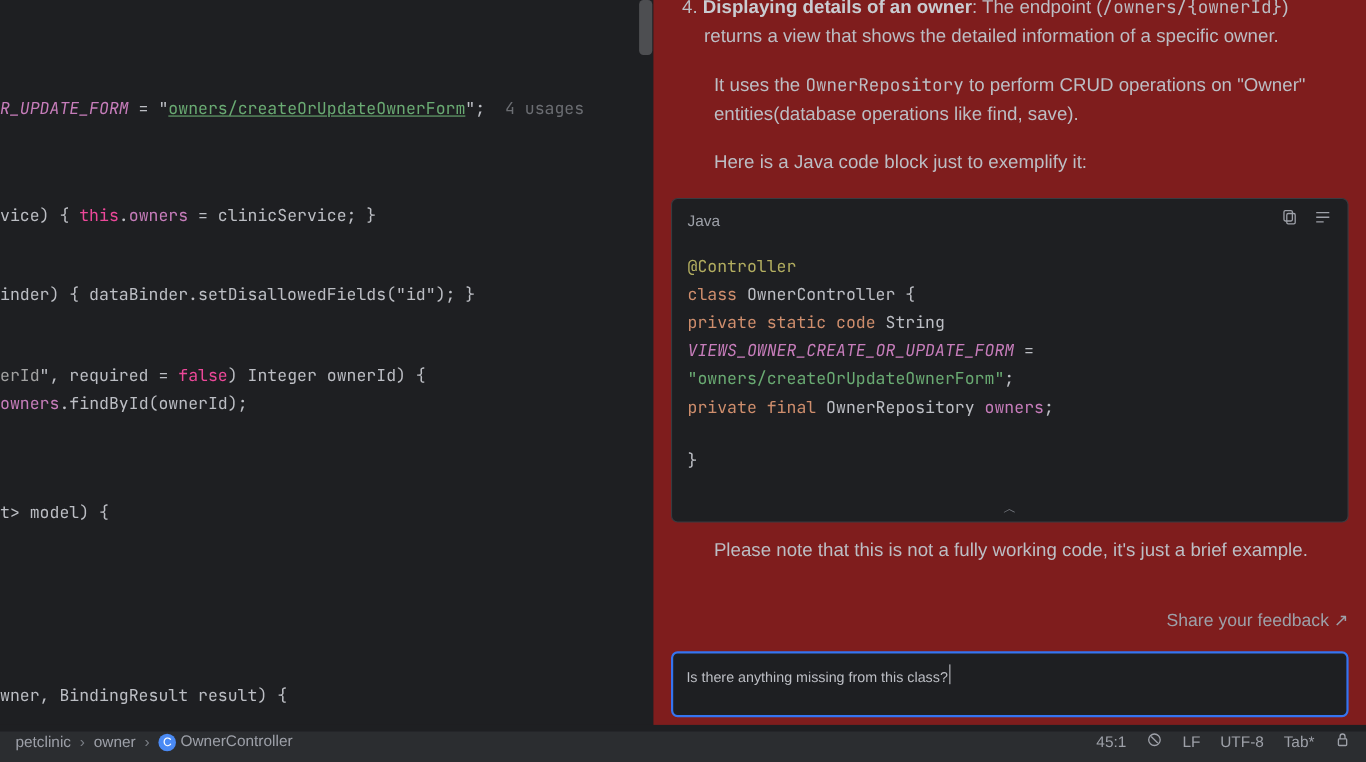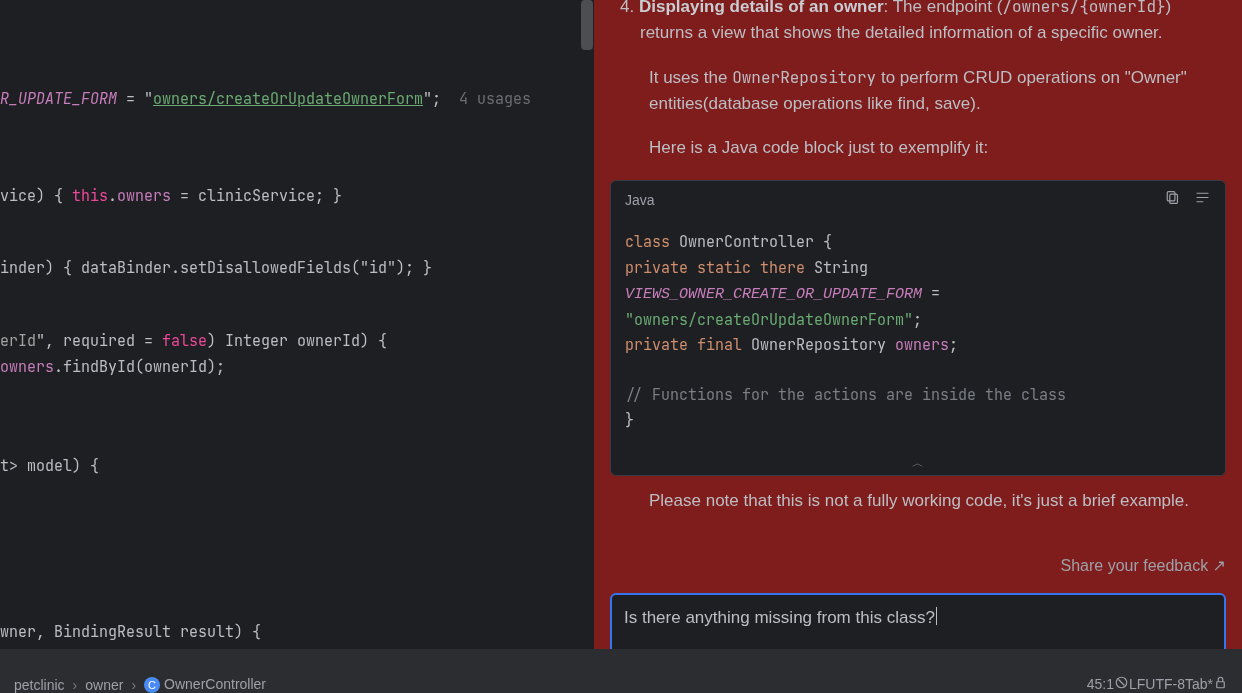--- a/index.html
+++ b/index.html
@@ -89,21 +89,21 @@
     .code-block-actions svg { width: 17px; height: 17px; fill: none; stroke: #9da0a8; stroke-width: 1.4; cursor: pointer; }
     .code-block-body {
       padding: 10px 14px 14px;
       font-family: 'JetBrains Mono', Menlo, monospace;
       font-size: 15px;
       line-height: 1.7;
       color: #bcbec4;
     }
     .code-annot { color: #b3ae60; }
     .code-kw { color: #cf8e6d; }
-    .code-const-italic { color: #c77dbb; font-style: italic; font-family: Liberation Mono, monospace; }
+    .code-const-italic { color: #c77dbb; font-style: italic; }
     .code-str { color: #6aab73; }
     .code-comment { color: #7a7e85; }
     .chevron-up {
       text-align: center;
       padding: 6px 0 2px;
       color: #7a7e85;
       cursor: pointer;
       font-size: 12px;
     }
     .feedback-link {
@@ -114,60 +114,60 @@
       margin-bottom: 14px;
     }
     .chat-input-container {
       border: 2px solid #3574f0;
       border-radius: 6px;
       background: #1e1f22;
       padding: 10px 12px;
     }
     .chat-input-text {
       color: #bcbec4;
-      font-size: 17px;
+      font-size: 13px;
       margin-bottom: 14px;
     }
     .chat-input-text::after {
       content: '';
       display: inline-block;
       width: 1px;
       height: 18px;
       background: #bcbec4;
       margin-left: 1px;
       vertical-align: -2px;
     }
     .status-bar {
       position: absolute;
       bottom: 0;
       left: 0;
       right: 0;
-      height: 44px;
+      height: 28px;
       background: #2b2d30;
       display: flex;
-      align-items: flex-end;
+      align-items: flex-start;
       justify-content: space-between;
       padding: 0 14px;
       font-size: 14px;
       color: #9da0a8;
     }
     .breadcrumbs { display: flex; align-items: center; gap: 8px; }
     .bc-sep { color: #7a7e85; }
     .bc-icon {
       width: 16px; height: 16px;
       border-radius: 50%;
       background: #4a8af4;
       color: #fff;
       display: inline-flex;
       align-items: center;
       justify-content: center;
       font-size: 11px;
       margin-right: 4px;
     }
-    .status-right { display: flex; align-items: center; }
+    .status-right { display: flex; align-items: center; gap: 18px; }
     .status-right svg { width: 15px; height: 15px; fill: none; stroke: #9da0a8; stroke-width: 1.6; }
   </style>
 </head>
 <body>
 
 <div class="main-layout">
   <div class="editor-panel">
     <div class="editor-scrollbar"></div>
     <div class="code-line"><span class="kw-const">R_UPDATE_FORM</span> = "<span class="str-link">owners/createOrUpdateOwnerForm</span>";  <span class="hint-gray">4 usages</span></div>
     <div style="height: 70px"></div>
@@ -199,27 +199,27 @@
             <span><svg viewBox="0 0 20 20">
                   <rect x="5" y="3" width="9" height="11" rx="1.5"></rect>
                   <rect x="8" y="6" width="9" height="11" rx="1.5"></rect>
                 </svg></span>
             <span><svg viewBox="0 0 20 20">
                   <path d="M3 5h14M3 10h14M3 15h8"></path>
                 </svg></span>
           </div>
         </div>
         <div class="code-block-body">
+<div><span class="code-annot">@Controller</span></div>
 <div><span class="code-kw">class</span><span> OwnerController {</span></div>
-<div><span>    </span><span class="code-kw">private static there</span><span> String</span></div>
+<div><span>    </span><span class="code-kw">private static code</span><span> String</span></div>
 <div><span>     </span><span class="code-const-italic">VIEWS_OWNER_CREATE_OR_UPDATE_FORM</span><span> = </span></div>
 <div><span>     </span><span class="code-str">"owners/createOrUpdateOwnerForm"</span><span>;</span></div>
 <div><span>    </span><span class="code-kw">private final</span><span> OwnerRepository </span><span class="prop">owners</span><span>;</span></div>
 <div style="height:1.6em"></div>
-<div><span>    </span><span class="code-comment">// Functions for the actions are inside the class</span></div>
 <div><span>}</span></div>
         </div>
         <div class="chevron-up">︿</div>
       </div>
       <p>Please note that this is not a fully working code, it's just a brief example.</p>
       <div class="feedback-link">Share your feedback ↗</div>
       <div class="chat-input-container">
         <div class="chat-input-text">Is there anything missing from this class?</div>
 
       </div>

